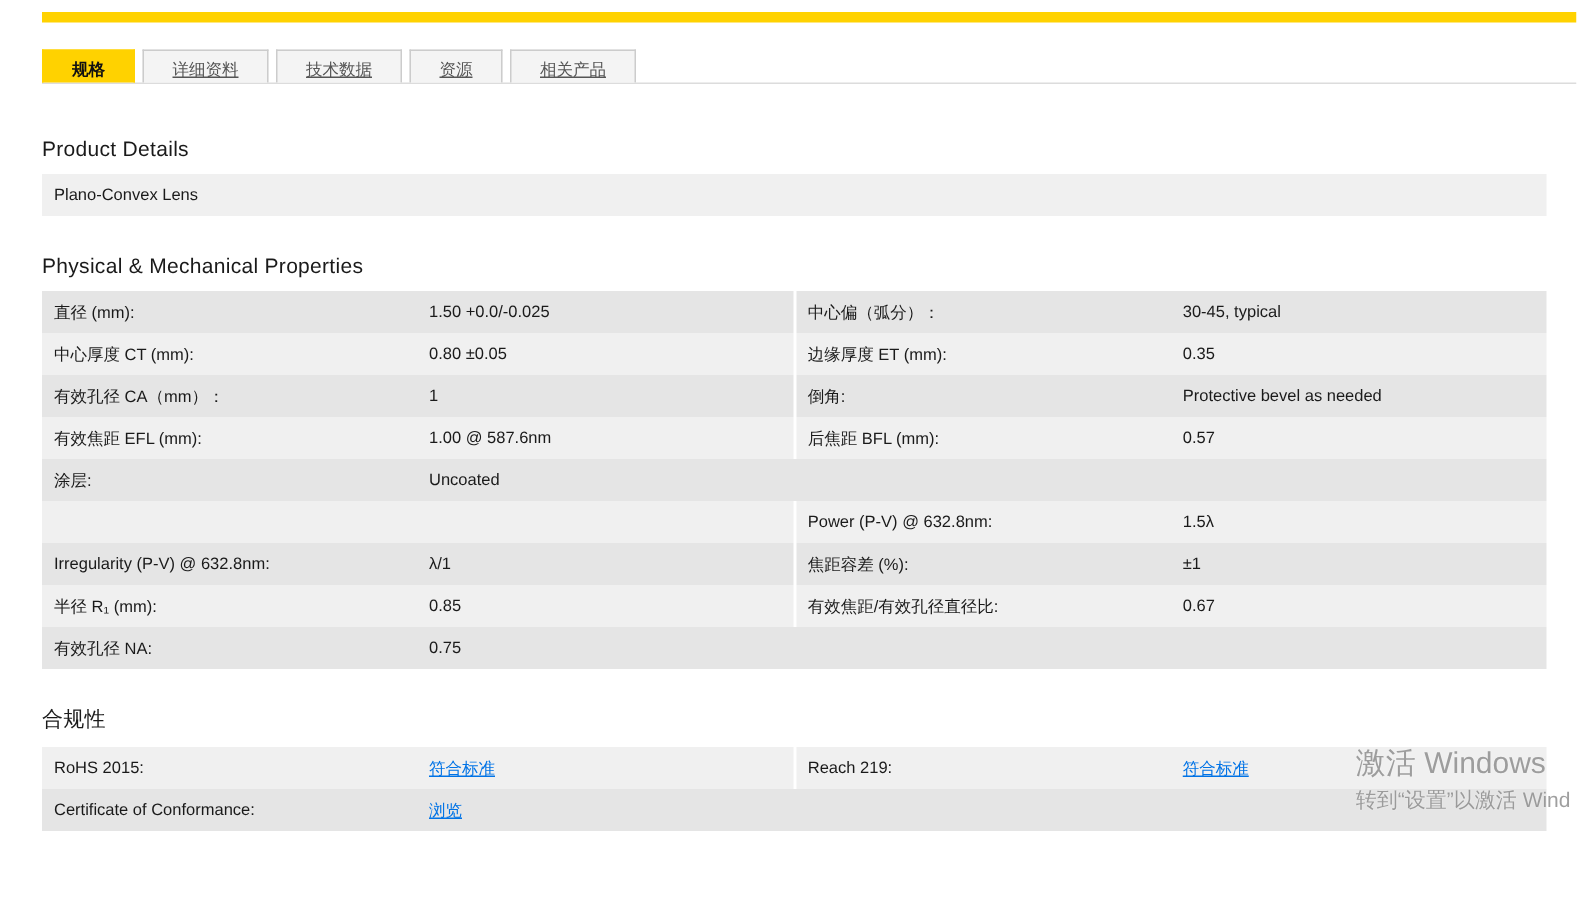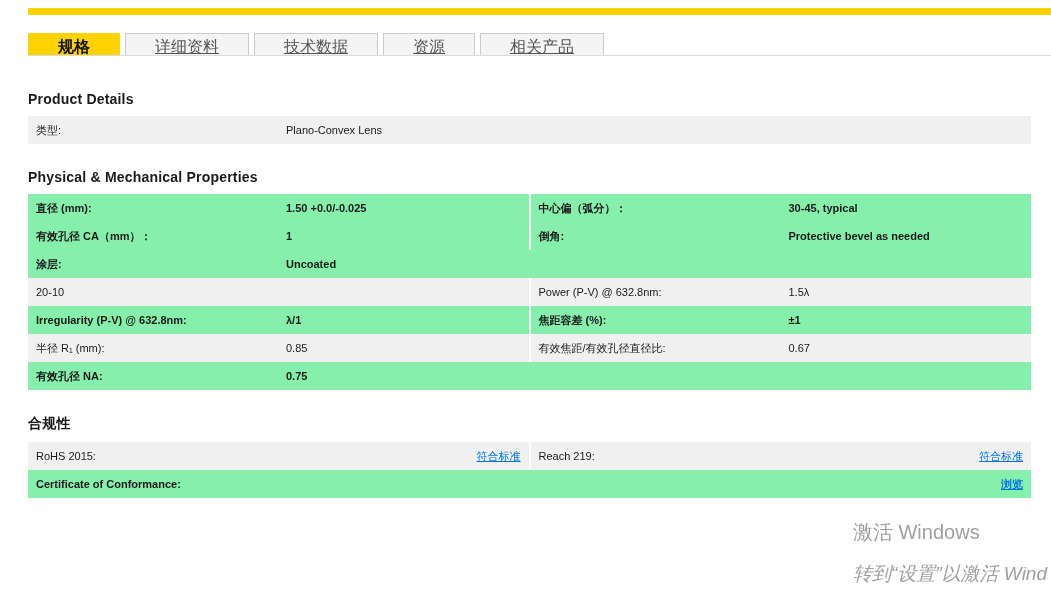--- a/index.html
+++ b/index.html
@@ -12,131 +12,149 @@
     color: #1a1a1a;
   }
   .top-strip { position: absolute; top: 8px; left: 28px; right: 0; height: 7px; background: #ffd200; }
 
   .tabbar {
     position: absolute; top: 28px; left: 28px; right: 0;
     display: flex; align-items: flex-end; gap: 5px;
     border-bottom: 1px solid #dcdcdc; height: 28px;
   }
   .tab {
-    height: 22px; line-height: 26px; padding: 0 29px;
-    font-size: 16px; color: #555;
+    height: 22px; line-height: 26px; padding: 0 19px;
+    font-size: 11px; color: #555;
     background: #f4f4f4; border: 1px solid #cccccc; border-bottom: none;
     text-decoration: underline; cursor: pointer; white-space: nowrap;
   }
   .tab.active {
     background: #ffd200; border-color: #ffd200;
     color: #111; font-weight: bold; text-decoration: none;
   }
 
   .main { position: absolute; top: 56px; left: 28px; width: 1003px; }
 
   h2.section-title {
-    font-size: 14px; font-weight: bold; color: #1a1a1a;
+    font-size: 14px; font-weight: normal; color: #1a1a1a;
     margin: 25px 0 9px 0; letter-spacing: 0.2px;
   }
   h2.section-title.first { margin-top: 35px; }
 
   .row { display: flex; gap: 2px; }
   .cell {
     flex: 1 1 0; display: flex; align-items: center;
     min-height: 28px; padding: 2px 8px; font-size: 11px;
   }
   .row.gray .cell { background: #f0f0f0; }
-  .row.white .cell { background: #86efac; font-weight: bold; }
+  .row.white .cell { background: #e5e5e5; }
   .lbl { flex: 0 0 250px; color: #1a1a1a; }
   .val { flex: 1 1 auto; }
   a.link { color: #0073e6; text-decoration: none; cursor: pointer; }
-  a.link.u { text-decoration: underline; text-align: right; }
+  a.link.u { text-decoration: underline; }
   .dashed { border-bottom: 1px dashed #555; }
   .info-icon {
     display: inline-block; width: 11px; height: 11px; line-height: 10px;
     border: 1px solid #1a1a1a; border-radius: 50%;
     font-size: 8px; text-align: center; font-style: italic;
     margin: 0 3px 0 4px; vertical-align: 1px; cursor: pointer;
   }
 
   .watermark {
-    position: absolute; right: 4px; top: 519px;
+    position: absolute; right: 4px; top: 495px;
     color: #8f8f8f; opacity: 0.85; pointer-events: none;
     text-shadow: 0 0 1px rgba(255,255,255,0.6);
     white-space: nowrap;
   }
   .watermark .l1 { font-size: 20px; }
-  .watermark .l2 { font-size: 19px; margin-top: 15px; font-style: italic; }
+  .watermark .l2 { font-size: 14px; margin-top: 3px; }
 </style>
 </head>
 <body>
 
 <div class="top-strip"></div>
 
 <div class="tabbar">
   <div class="tab active">规格</div>
   <div class="tab">详细资料</div>
   <div class="tab">技术数据</div>
   <div class="tab">资源</div>
   <div class="tab">相关产品</div>
 </div>
 
 <div class="main">
 
   <section>
     <h2 class="section-title first">Product Details</h2>
     <div class="row gray">
       <div class="cell">
-        <span class="lbl">类型:</span>
         <span class="val">Plano-Convex Lens</span>
       </div>
     </div>
   </section>
 
   <section>
     <h2 class="section-title">Physical &amp; Mechanical Properties</h2>
 
     <div class="row white">
       <div class="cell">
         <span class="lbl">直径 (mm):</span>
         <span class="val">1.50 +0.0/-0.025</span>
       </div>
       <div class="cell">
         <span class="lbl">中心偏（弧分）：</span>
         <span class="val">30-45, typical</span>
       </div>
     </div>
 
+    <div class="row gray">
+      <div class="cell">
+        <span class="lbl">中心厚度 CT (mm):</span>
+        <span class="val">0.80 ±0.05</span>
+      </div>
+      <div class="cell">
+        <span class="lbl">边缘厚度 ET (mm):</span>
+        <span class="val">0.35</span>
+      </div>
+    </div>
 
     <div class="row white">
       <div class="cell">
         <span class="lbl">有效孔径 CA（mm）：</span>
         <span class="val">1</span>
       </div>
       <div class="cell">
         <span class="lbl">倒角:</span>
         <span class="val">Protective bevel as needed</span>
       </div>
     </div>
   </section>
 
   <section>
 
+    <div class="row gray">
+      <div class="cell">
+        <span class="lbl">有效焦距 EFL (mm):</span>
+        <span class="val">1.00 @ 587.6nm</span>
+      </div>
+      <div class="cell">
+        <span class="lbl">后焦距 BFL (mm):</span>
+        <span class="val">0.57</span>
+      </div>
+    </div>
 
     <div class="row white">
       <div class="cell">
         <span class="lbl">涂层:</span>
         <span class="val">Uncoated</span>
       </div>
     </div>
 
     <div class="row gray">
       <div class="cell">
-        <span class="val">20-10</span>
       </div>
       <div class="cell">
         <span class="lbl">Power (P-V) @ 632.8nm:</span>
         <span class="val">1.5λ</span>
       </div>
     </div>
 
     <div class="row white">
       <div class="cell">
         <span class="lbl">Irregularity (P-V) @ 632.8nm:</span>

